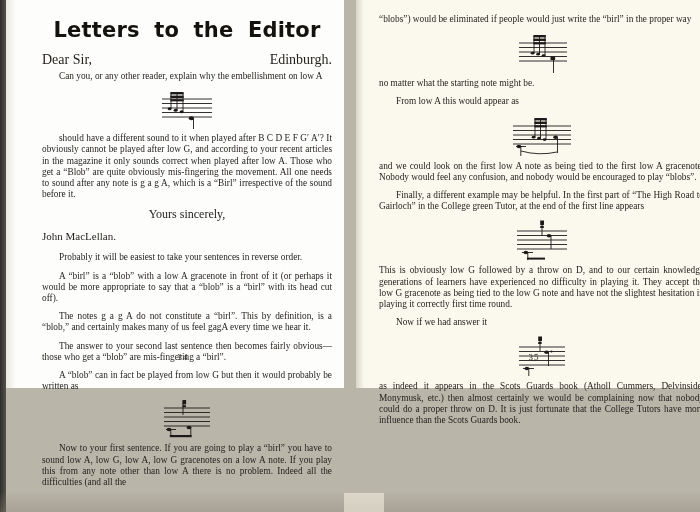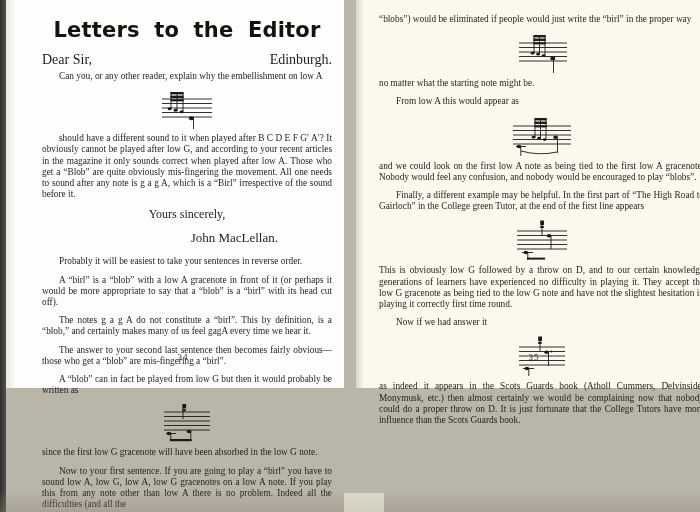--- a/index.html
+++ b/index.html
@@ -50,21 +50,21 @@
     display:flex;justify-content:space-between;
     font-size:14px;line-height:11px;margin:0 0 6px 0;
   }
   .subject{
     font-size:9.3px;font-weight:bold;text-align:center;margin:0 0 7px 0;
   }
   .closing{
     font-size:12px;text-align:center;margin:6px 0 8px 0;
   }
   .signature{
-    font-size:13px;text-align:right;margin:0 54px 10px 0;
+    font-size:11px;text-align:left;margin:0 54px 10px 0;
   }
   .gap-top{margin-top:12px;}
   .figure{
     text-align:center;margin:1px 0 4px 0;line-height:0;
   }
   .figure svg{display:inline-block;}
   .pagenum{
     position:absolute;bottom:26px;left:0;width:100%;
     text-align:center;font-size:9px;letter-spacing:1px;color:#2a2722;
   }
@@ -141,21 +141,20 @@
         <g fill="#1c1a18">
           <rect x="26.5" y="1" width="3.6" height="4.4"></rect>
           <rect x="26.5" y="6.2" width="3.4" height="2"></rect>
           <ellipse cx="13" cy="30.5" rx="2.4" ry="1.8"></ellipse>
           <ellipse cx="33" cy="28.5" rx="2.4" ry="1.8"></ellipse>
           <rect x="13.8" y="36" width="21.8" height="2.2"></rect>
         </g>
       </svg>
     </div>
 
-    <p>since the first low G gracenote will have been absorbed in the low G note.</p>
     <p class="indent">Now to your first sentence.  If you are going to play a “birl” you have to sound low A, low G, low A, low G gracenotes on a low A note.  If you play this from any note other than low A there is no problem.  Indeed all the difficulties (and all the</p>
 
     <div class="pagenum">34</div>
   </div>
 
   <div class="page page-right">
 
     <p>“blobs”) would be eliminated if people would just write the “birl” in the proper way</p>
 
     <div class="figure">

